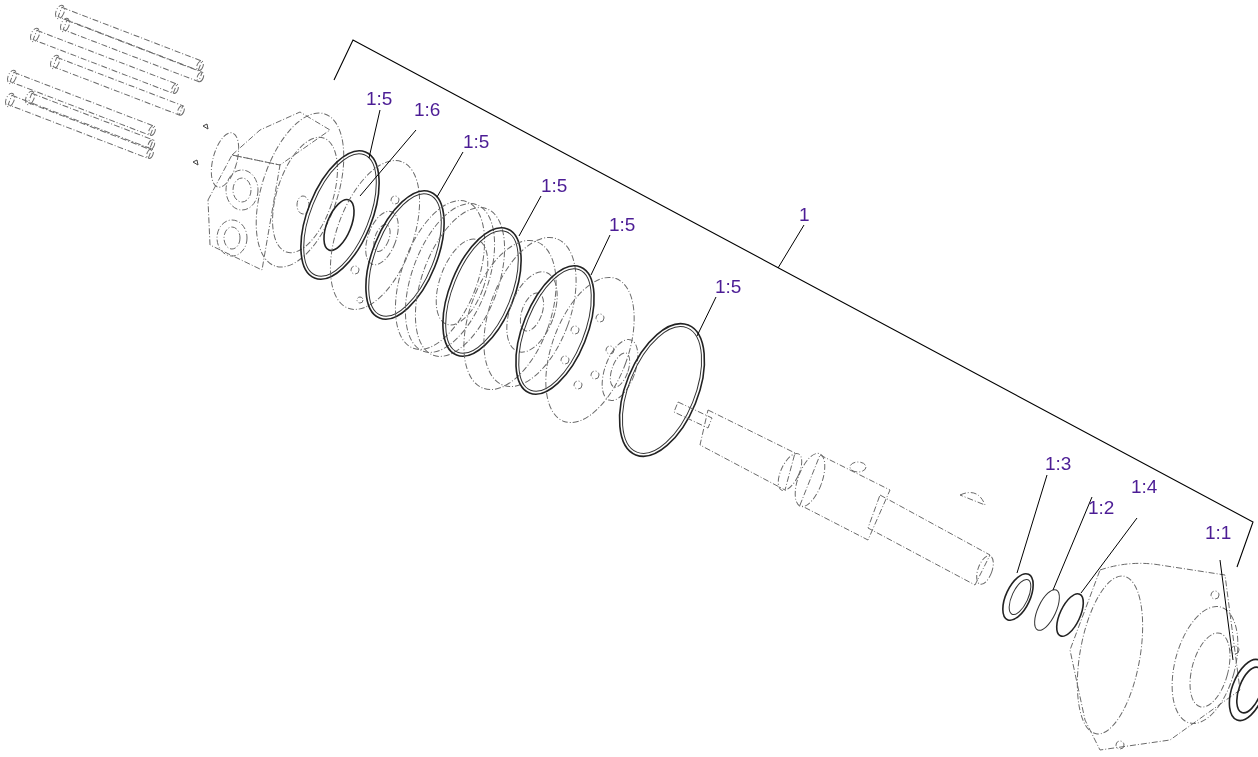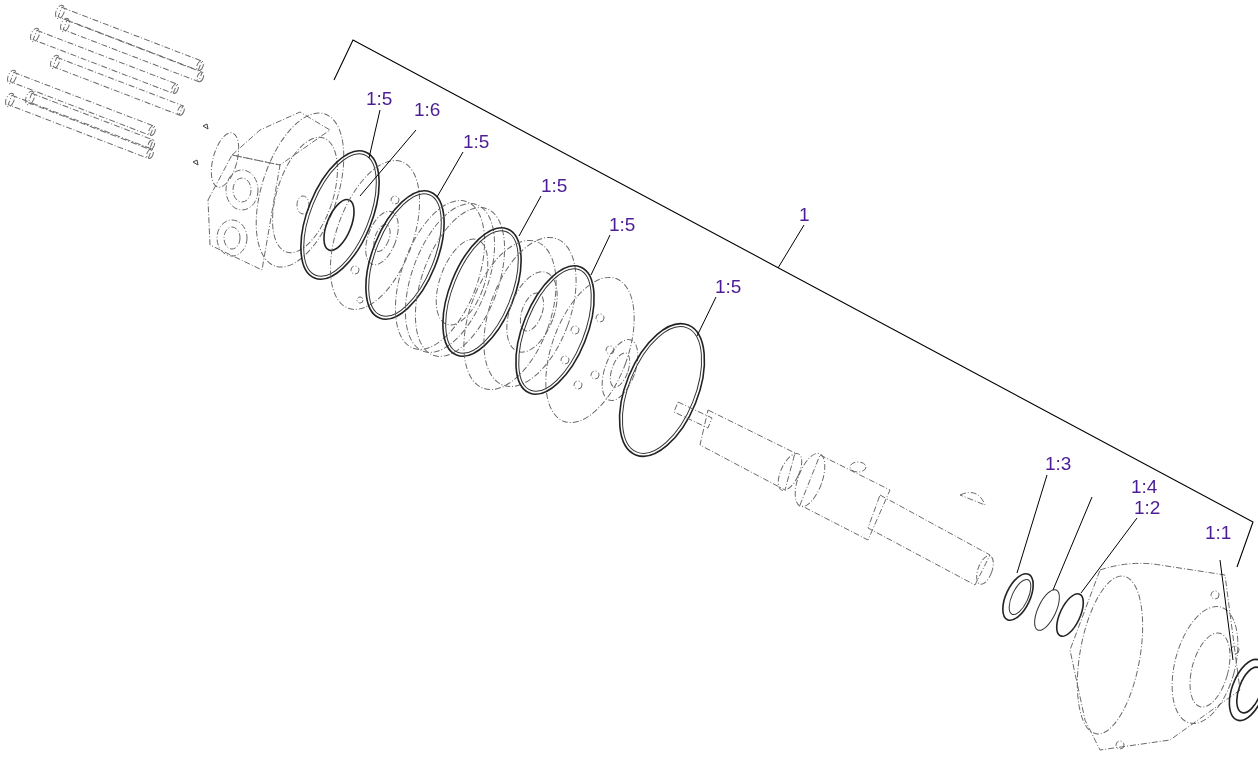--- a/index.html
+++ b/index.html
@@ -190,14 +190,14 @@
 
 <div class="callout" style="left:366px;top:89px;">1:5</div>
 <div class="callout" style="left:414px;top:100px;">1:6</div>
 <div class="callout" style="left:463px;top:132px;">1:5</div>
 <div class="callout" style="left:541px;top:176px;">1:5</div>
 <div class="callout" style="left:609px;top:215px;">1:5</div>
 <div class="callout" style="left:799px;top:205px;">1</div>
 <div class="callout" style="left:715px;top:277px;">1:5</div>
 <div class="callout" style="left:1045px;top:454px;">1:3</div>
 <div class="callout" style="left:1090px;top:477px;margin-left:41px;">1:4</div>
-<div class="callout" style="left:1134px;top:498px;">1:2</div>
+<div class="callout" style="left:1088px;top:498px;">1:2</div>
 <div class="callout" style="left:1205px;top:523px;">1:1</div>
 
 </body></html>

